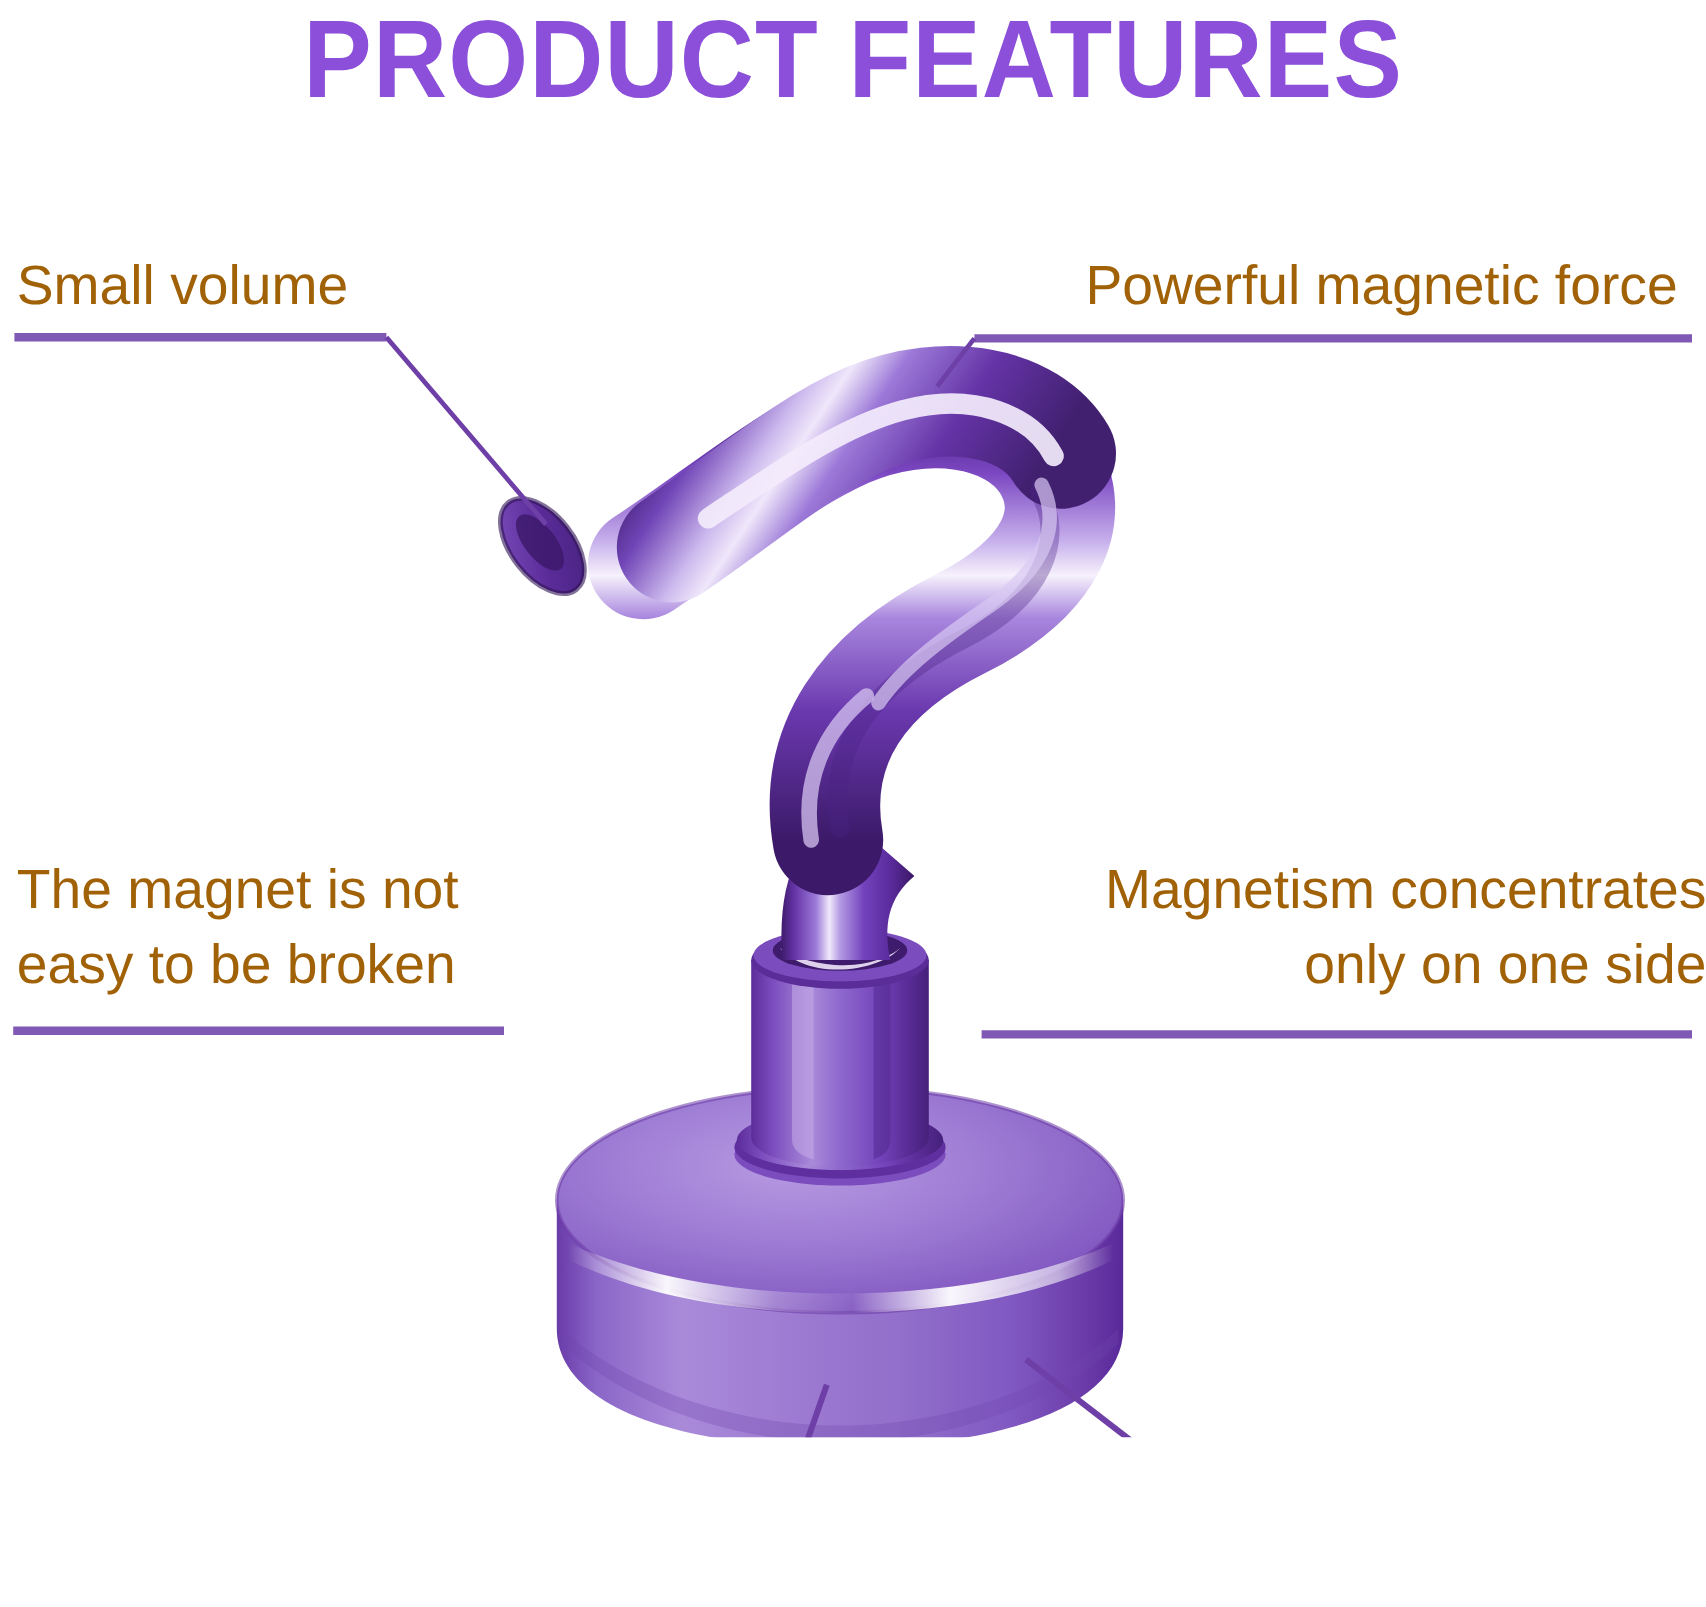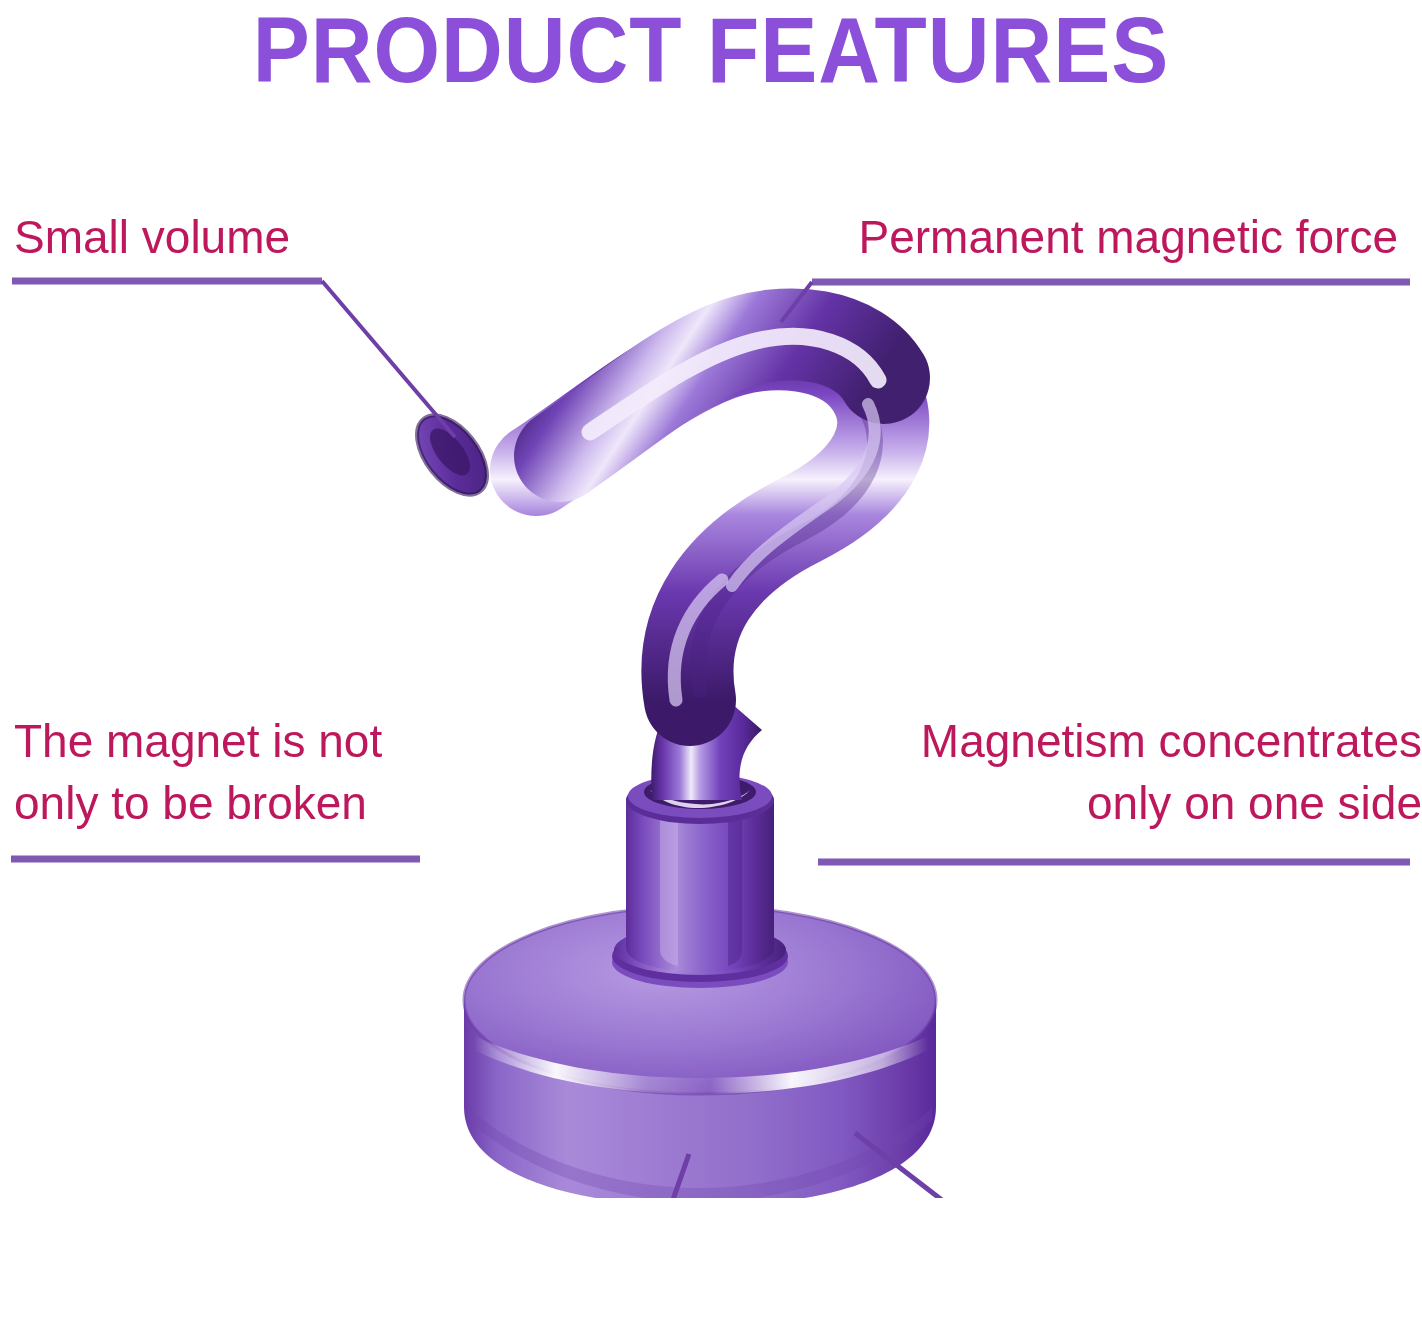--- a/index.html
+++ b/index.html
@@ -33,21 +33,21 @@
     letter-spacing: 1px;
     color: #8B4FD9;
     transform: scaleX(0.93);
     transform-origin: 50% 50%;
     white-space: nowrap;
   }
 
   
   .callout {
     position: absolute;
-    color: #be185d;
+    color: #a16207;
     font-family: "Liberation Sans", sans-serif;
     font-weight: normal;
     font-size: 46px;
     line-height: 62px;
     white-space: pre-line;
   }
   .callout.right { text-align: right; }
   .callout.left  { text-align: left;  }
 
   #label-small-volume     { left: 14px;  top: 206px; }
@@ -270,23 +270,23 @@
     </g>
 
     <g>
       <path d="M1412 1322 L1100 1322" stroke="#8059B5" stroke-width="7" fill="none"></path>
       <path d="M1100 1322 L855 1133" stroke="#6E3FA6" stroke-width="5" fill="none"></path>
     </g>
   </svg>
 
   <div class="callout left" id="label-small-volume">Small volume</div>
 
-  <div class="callout right" id="label-powerful">Permanent magnetic force</div>
+  <div class="callout right" id="label-powerful">Powerful magnetic force</div>
 
   <div class="callout left" id="label-not-broken">The magnet is not
-only to be broken</div>
+easy to be broken</div>
 
   <div class="callout right" id="label-one-side">Magnetism concentrates
 only on one side</div>
 
 
 
 </div>
 
 </body></html>

